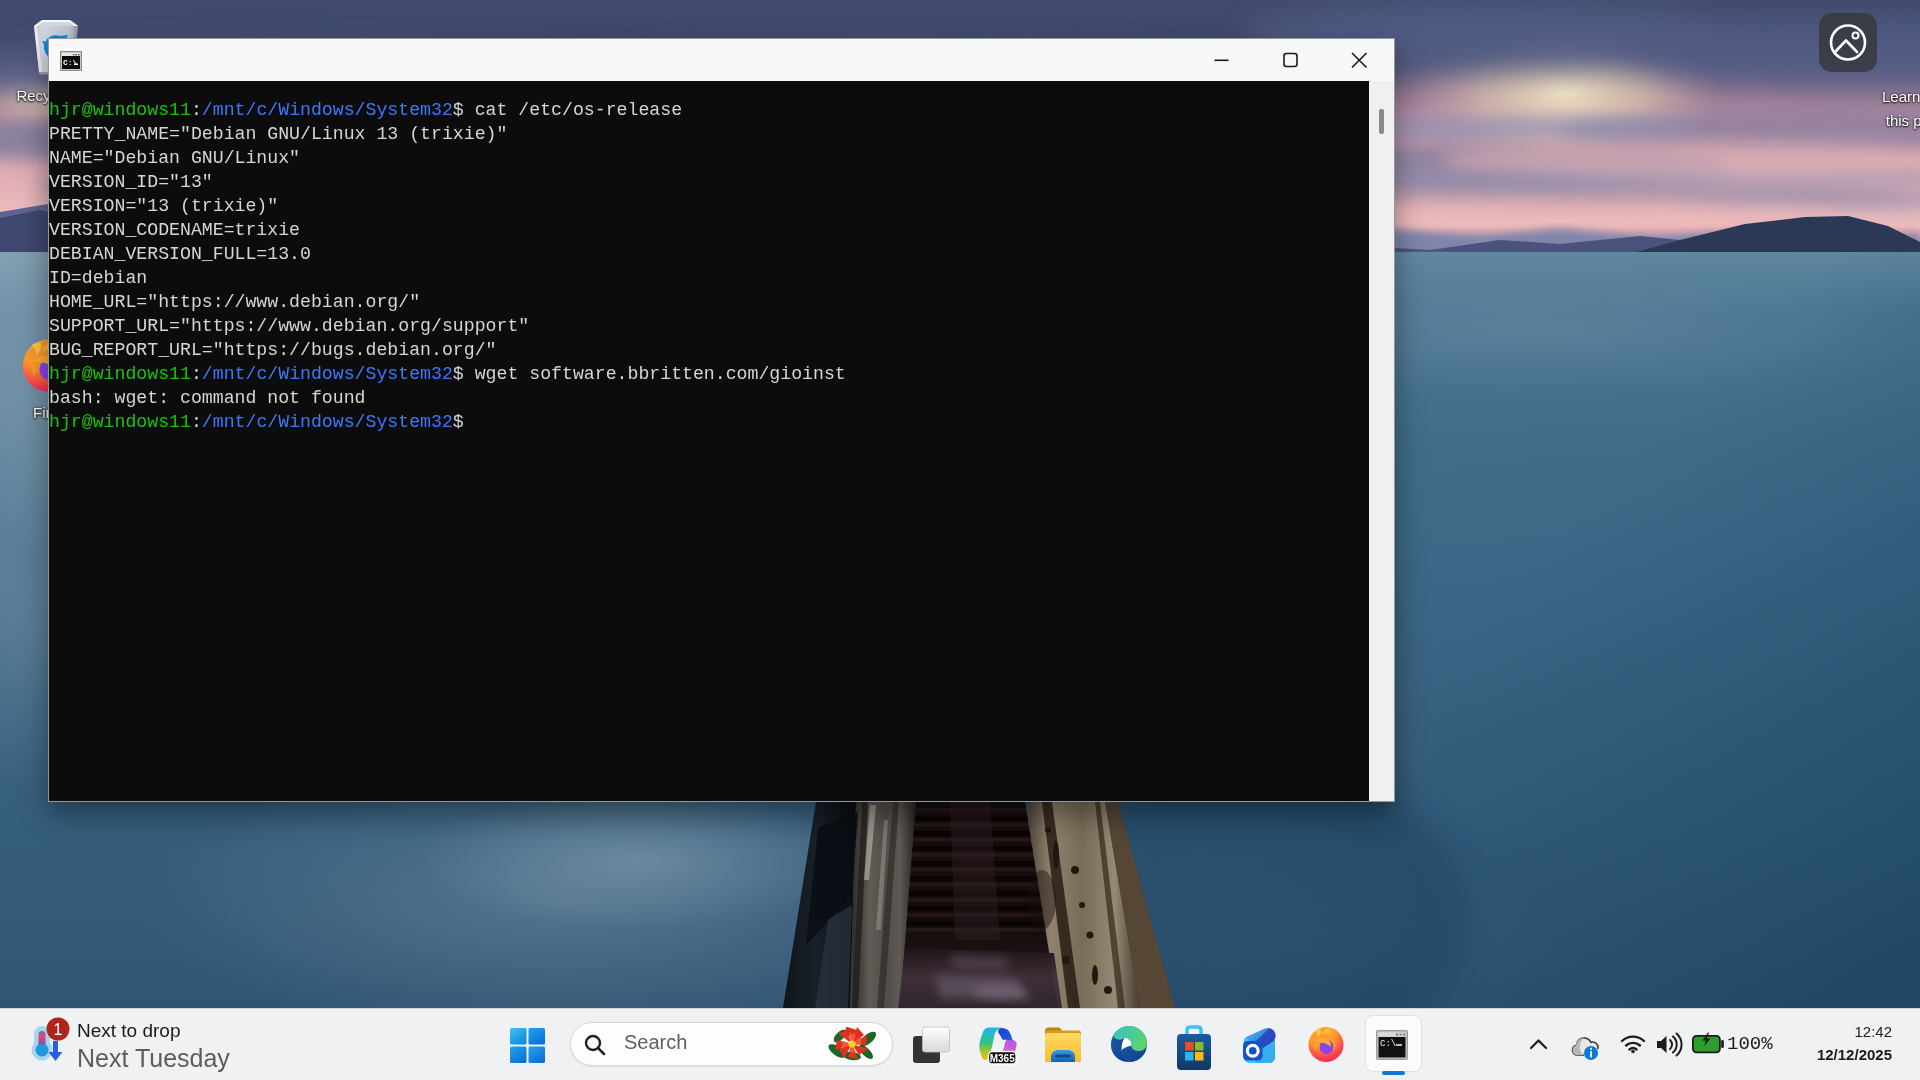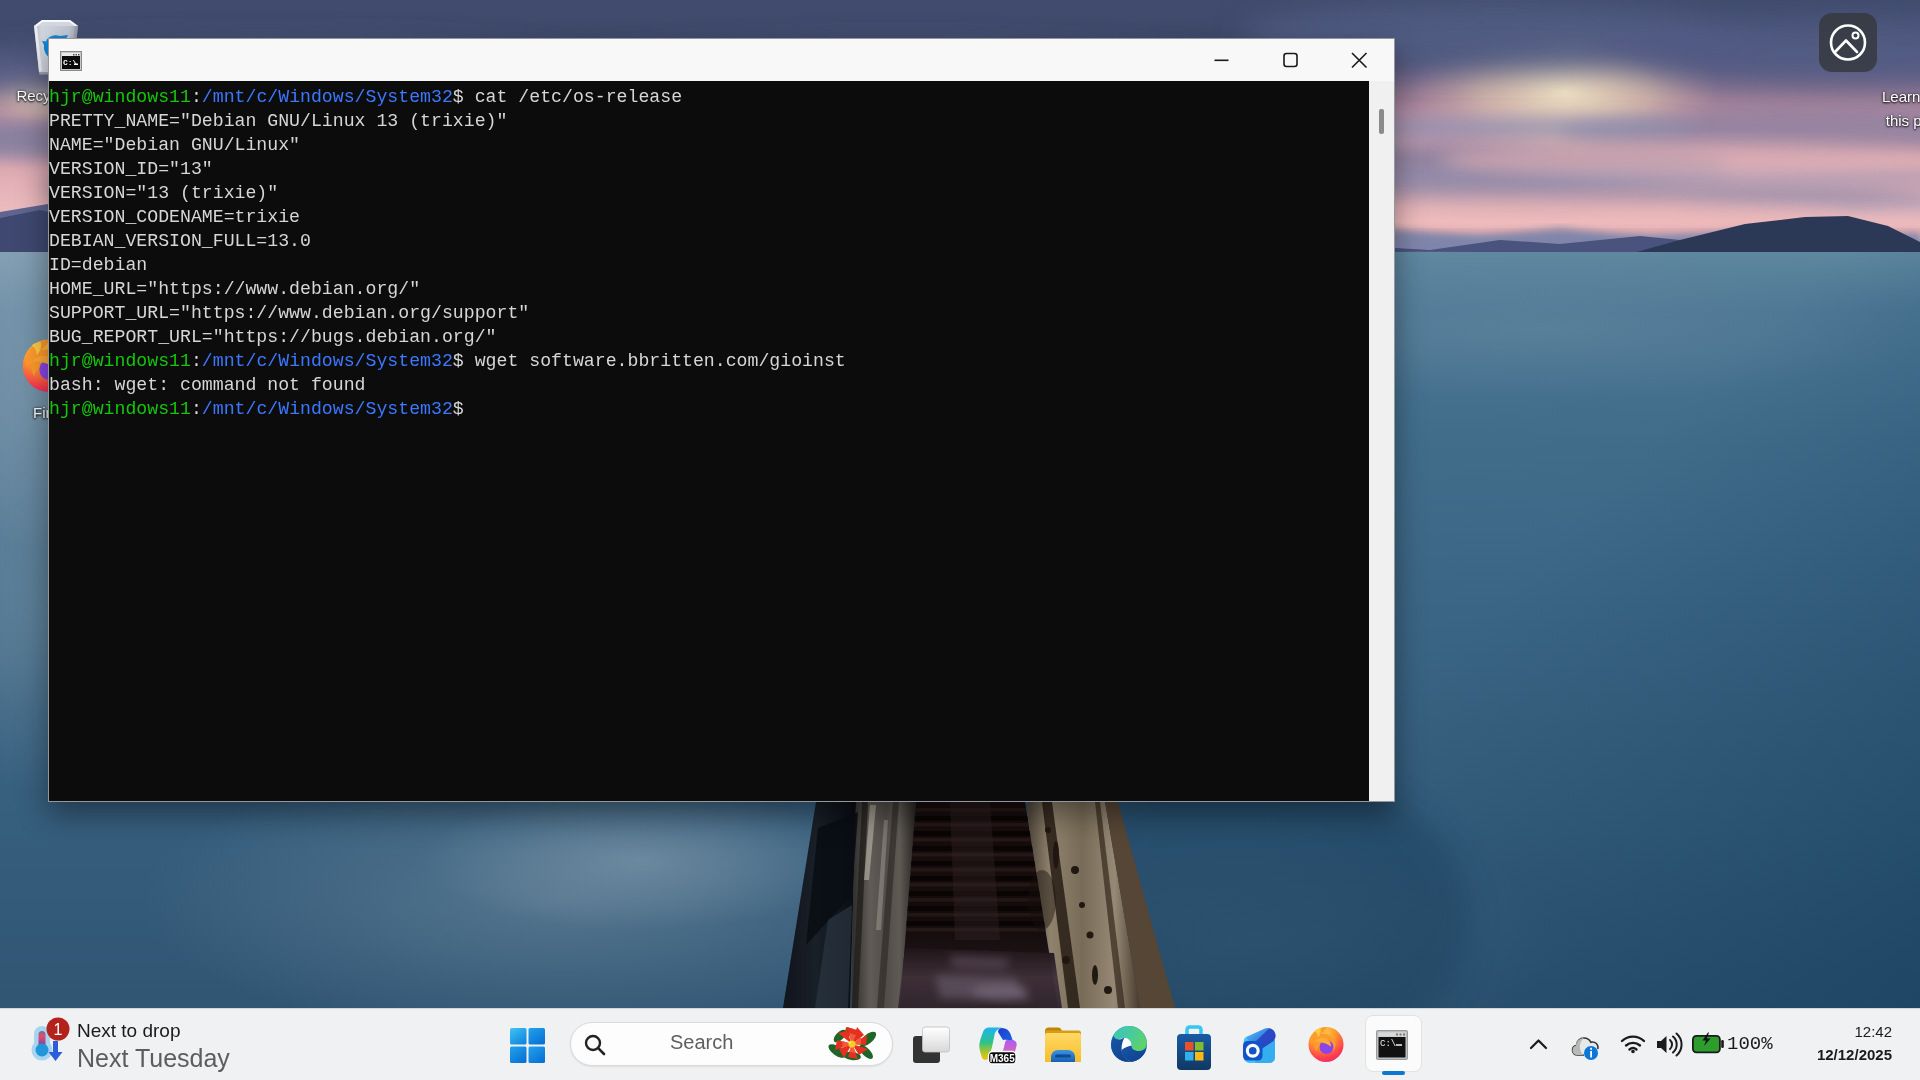--- a/index.html
+++ b/index.html
@@ -15,33 +15,33 @@
          background:#f0f0f0; border:1px solid rgba(70,80,90,.55);
          box-shadow:0 12px 28px rgba(0,0,0,.4); }
   #titlebar { position:absolute; left:0; top:0; right:0; height:42px; background:#f8f8f8; }
   #titleicon { position:absolute; left:11px; top:12px; }
   #titletext { position:absolute; left:42px; top:0; height:42px; line-height:42px;
                font-size:16px; color:#191919; letter-spacing:1.2px; }
   .capbtn { position:absolute; top:0; width:69px; height:42px; }
   #btnmin { right:138px; } #btnmax { right:69px; } #btnclose { right:0px; }
   #term { position:absolute; left:0px; top:42px; width:1320px; height:720px; background:#0c0c0c;
           font-family:"Liberation Mono",monospace; font-size:18.2px; line-height:24px;
-          white-space:pre; color:#d6d6d6; padding:4px 0 0 0px; }
+          white-space:pre; color:#d6d6d6; padding:17px 0 0 0px; }
   #scrollzone { position:absolute; right:0; top:42px; width:25px; height:720px; background:#f0f0f0; }
   #thumb { position:absolute; right:10px; top:28px; width:5px; height:25px; background:#8a8a8a; border-radius:2px;}
   .g { color:#16c60c; } .b { color:#3b78ff; }
 
   
   #taskbar { position:absolute; left:0; top:1008px; width:1920px; height:72px; z-index:6;
              background:#eff1f3; border-top:1px solid rgba(130,140,150,.28); }
   #wtxt1 { position:absolute; left:77px; top:12px; font-size:19px; color:#1b1b1b; }
   #wtxt2 { position:absolute; left:77px; top:36px; font-size:19px; color:#5d5d5d; }
   #searchpill { position:absolute; left:570px; top:1022px; width:323px; height:44px; z-index:6;
       background:#fdfdfd; border:1px solid #d9d9d9; border-radius:22px; box-shadow:0 1px 2px rgba(0,0,0,.08);}
-  #searchtxt { position:absolute; left:53px; top:8px; font-size:20px; color:#5f5f5f;margin-left:46px; }
+  #searchtxt { position:absolute; left:53px; top:8px; font-size:20px; color:#5f5f5f; }
   #clock { position:absolute; right:28px; top:1008px; text-align:right; font-size:15px; color:#1b1b1b; z-index:7;}
   #clock .l1 { margin-top:14px; line-height:20px;} #clock .l2 { line-height:25px;font-weight:bold; }
   #pct { position:absolute; left:1727px; top:1008px; font-size:19px; line-height:72px; color:#1b1b1b; z-index:7;font-family:Liberation Mono, monospace;}
   #activeapp { position:absolute; left:1365px; top:1015px; width:57px; height:57px; z-index:6;
       background:#fbfbfb; border:1px solid #e2e2e2; border-radius:8px; }
   #activeapp .pill { position:absolute; left:16px; bottom:-4px; width:23px; height:4px;
       border-radius:2px; background:#0b77d0; }
 </style>
 </head>
 <body>

